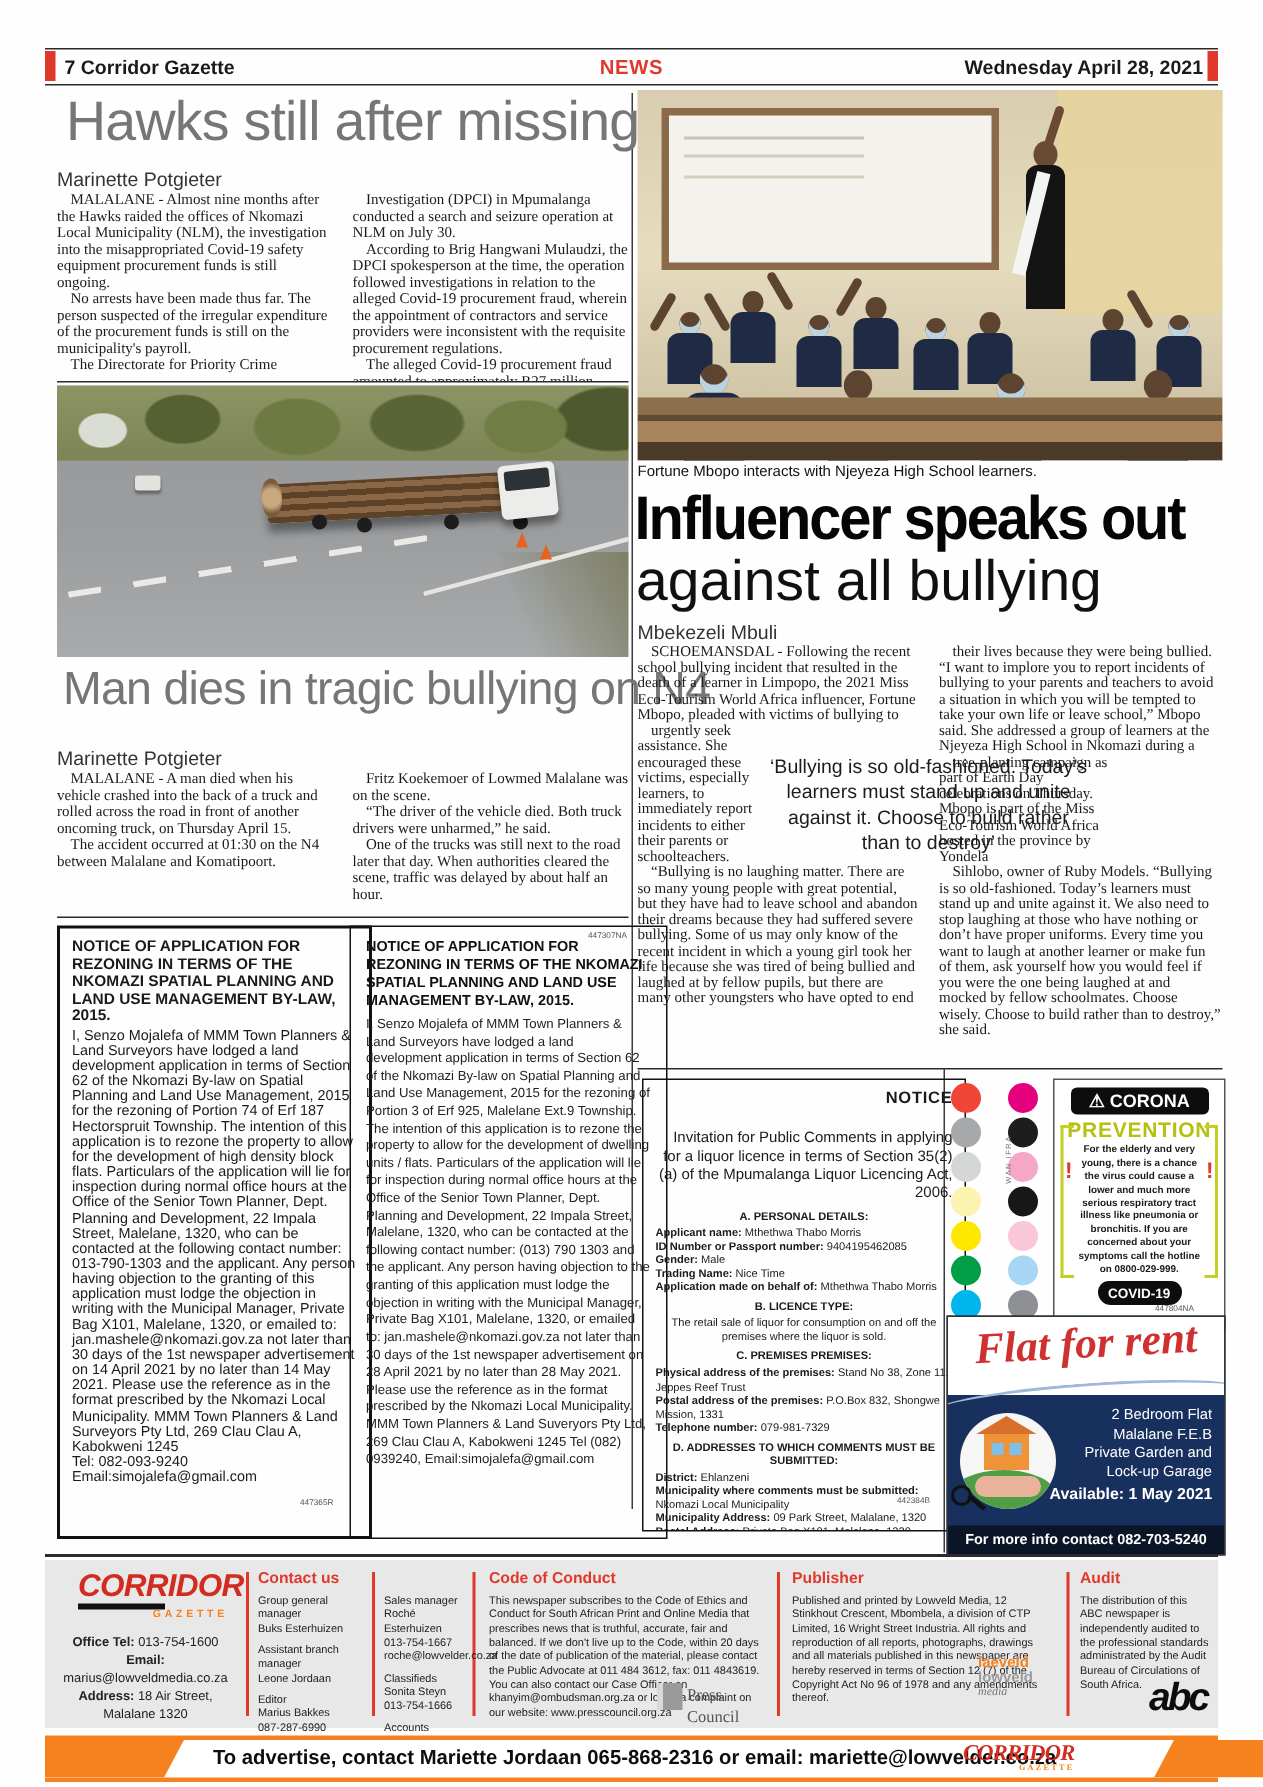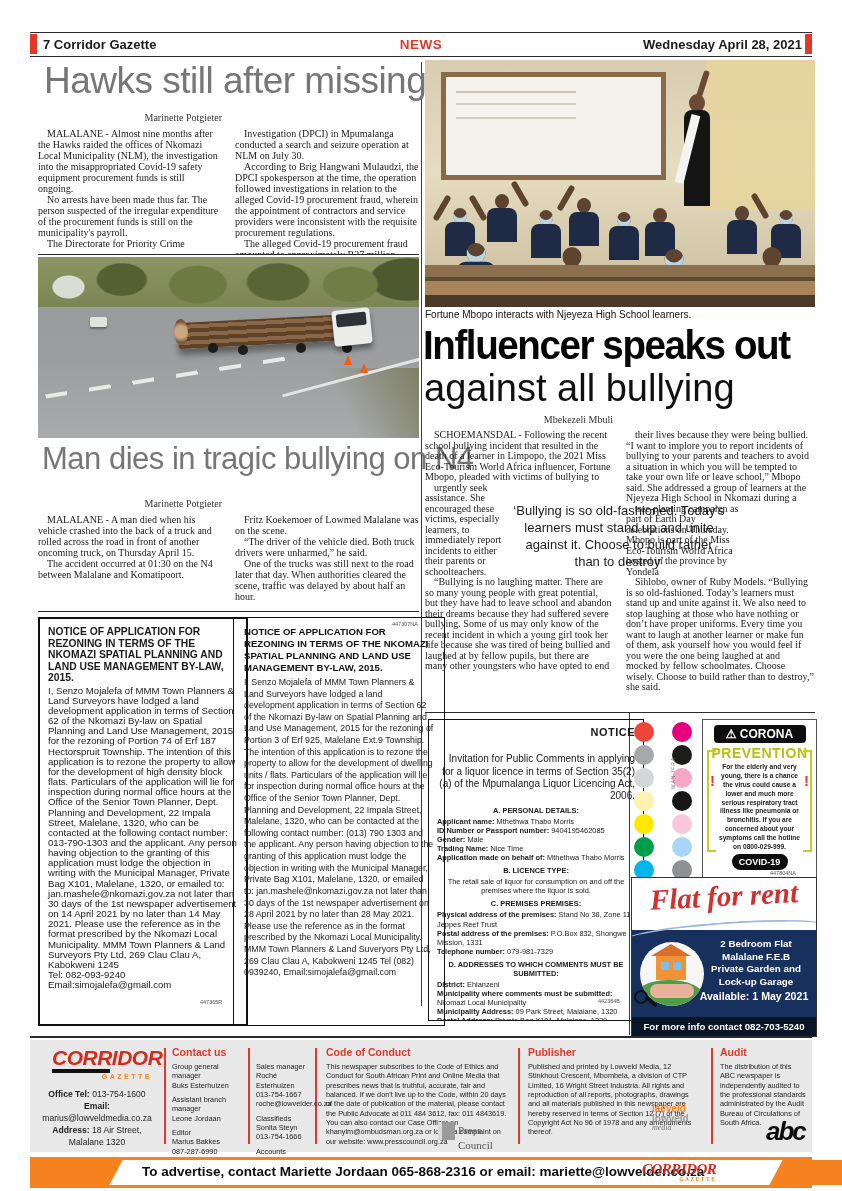--- a/index.html
+++ b/index.html
@@ -9,21 +9,21 @@
   .sans{font-family:"Liberation Sans",sans-serif;}
   .rule{background:#2b2b2b;}
 
   
   .hdr-label{font-weight:700;font-size:13px;}
   .hdr-news{color:#e0392c;font-weight:700;font-size:13.5px;letter-spacing:.5px;text-align:center;left:0;right:0;}
   .red-block{background:#e0392c;width:7px;height:20px;}
 
   
   .h-gray{font-family:"Liberation Sans",sans-serif;color:#767676;font-weight:400;letter-spacing:-.5px;}
-  .byline{font-family:Liberation Serif, serif;font-size:10px;color:#333;text-align:right;}
+  .byline{font-family:Liberation Sans, sans-serif;font-size:13px;color:#333;text-align:left;}
 
   .article{font-size:10px;line-height:1.1;display:flex;gap:13px;overflow:hidden;}
   .article .col{width:184px;}
   .article p{margin:0;text-indent:9px;}
   .a3 .col{width:188px;}
   .a3 .seg{margin:0;text-indent:9px;}
   .seg-narrow-l{width:92px;}
   .seg-narrow-r{width:114px;margin-left:auto;}
   .pullquote{position:absolute;left:86px;top:72px;width:216px;text-align:center;
              font-family:"Liberation Sans",sans-serif;font-size:13px;line-height:1.32;color:#1c1c1c;}
@@ -115,22 +115,22 @@
   .flat-swoosh{position:absolute;left:-10px;top:44px;width:210px;height:22px;border-radius:50%;
     border-top:2px solid #9fb8d8;transform:rotate(-4deg);}
   .flat-circle{position:absolute;left:8px;top:64px;width:64px;height:64px;border-radius:50%;background:#f6f6f4;overflow:hidden;}
   .flat-leaf{position:absolute;left:-6px;bottom:-8px;width:70px;height:34px;border-radius:50%;background:#4f9e45;}
   .flat-hand{position:absolute;left:10px;bottom:8px;width:44px;height:14px;border-radius:8px;background:#e8b39a;}
   .flat-house{position:absolute;left:16px;top:14px;width:30px;height:24px;background:#f09238;}
   .flat-house::before{content:"";position:absolute;left:-5px;top:-12px;border-left:20px solid transparent;border-right:20px solid transparent;border-bottom:12px solid #d86f2a;}
   .flat-house::after{content:"";position:absolute;left:5px;top:6px;width:8px;height:8px;background:#7fc0e8;box-shadow:12px 0 0 #7fc0e8;}
   .flat-key{position:absolute;left:2px;top:112px;width:10px;height:10px;border:2.5px solid #111;border-radius:50%;}
   .flat-key::after{content:"";position:absolute;left:8px;top:8px;width:14px;height:3px;background:#111;transform:rotate(40deg);}
-  .flat-lines{position:absolute;right:8px;top:60px;width:104px;text-align:center;color:#fff;
-    font-family:"Liberation Sans",sans-serif;font-weight:700;font-size:9.8px;line-height:1.3;}
+  .flat-lines{position:absolute;right:8px;top:60px;width:104px;text-align:right;color:#fff;
+    font-family:"Liberation Sans",sans-serif;font-weight:400;font-size:9.8px;line-height:1.3;}
   .flat-avail{position:absolute;right:2px;top:112px;width:120px;text-align:center;color:#fff;
     font-family:"Liberation Sans",sans-serif;font-weight:800;font-size:10.6px;}
   .flat-bottom{position:absolute;left:0;bottom:0;width:100%;height:19px;background:#0a1527;color:#fff;text-align:center;
     font-family:"Liberation Sans",sans-serif;font-weight:700;font-size:9.6px;line-height:19px;}
 
   
   .footer{background:#e8e8e8;font-family:"Liberation Sans",sans-serif;color:#222;}
   .f-rule{position:absolute;top:8px;bottom:8px;width:2px;background:#e0392c;}
   .f-head{color:#e0392c;font-weight:700;font-size:10.5px;}
   .f-small{font-size:7.3px;line-height:1.28;}

